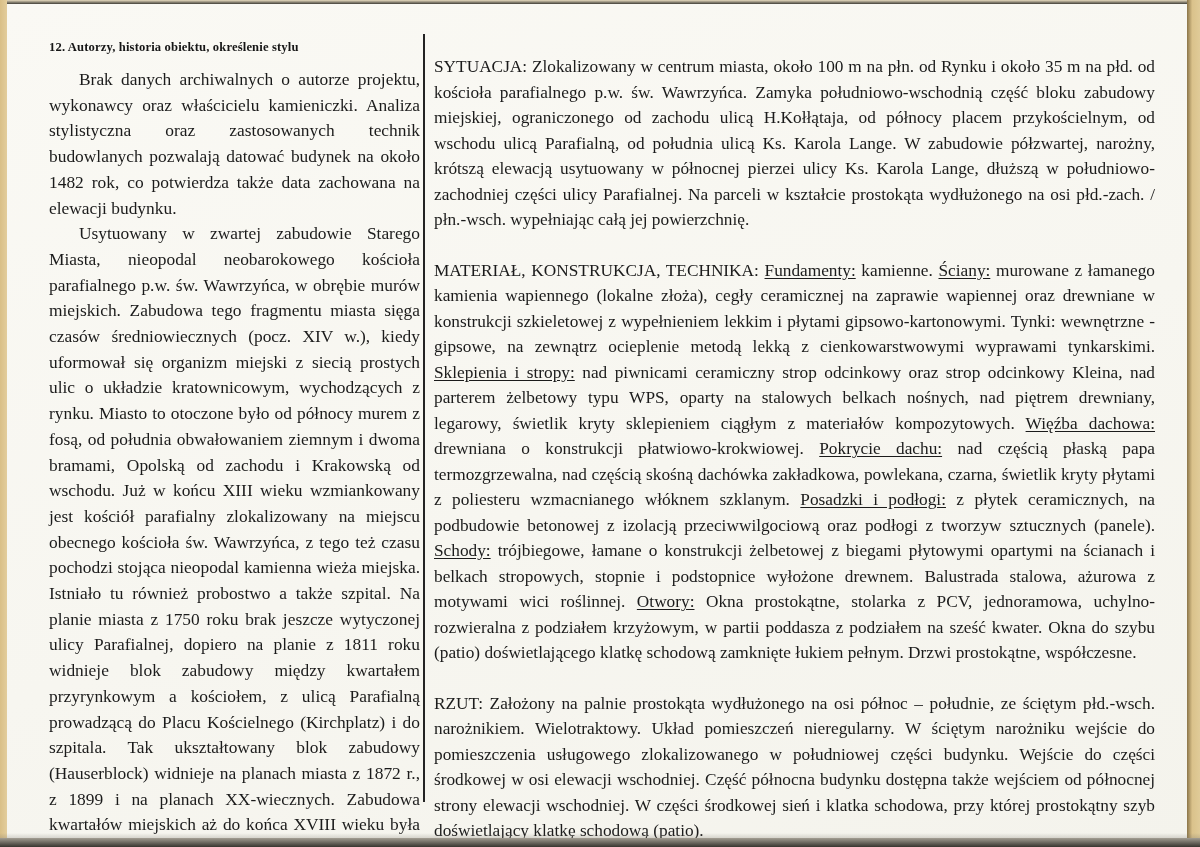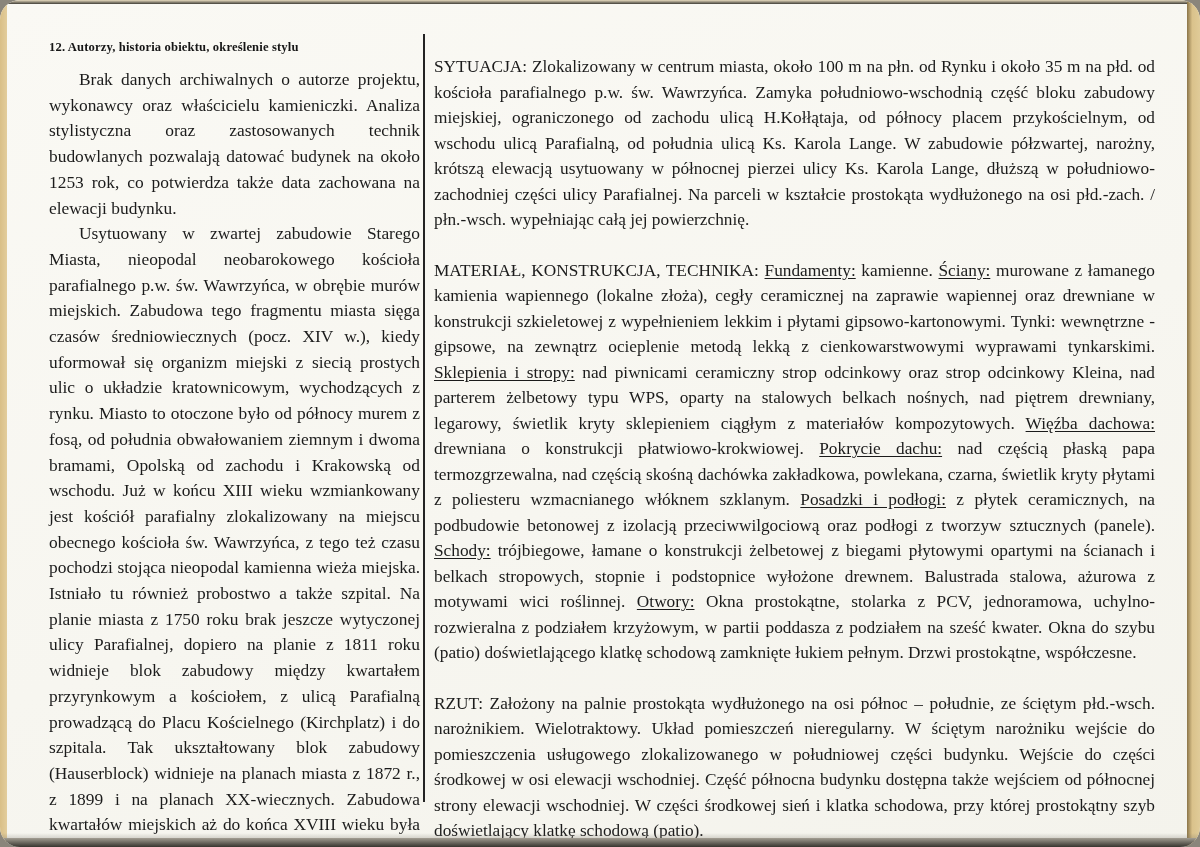--- a/index.html
+++ b/index.html
@@ -4,21 +4,20 @@
 <style>
   html, body { margin: 0; padding: 0; background: #8a857b; }
   .page {
     position: relative;
     width: 1200px;
     height: 847px;
     overflow: hidden;
     background: linear-gradient(160deg, #faf9f4 0%, #f7f6f0 55%, #f4f3ec 100%);
     font-family: "Liberation Serif", "DejaVu Serif", serif;
     color: #1b1b1b;
-    border-radius: 20px;
   }
   
   .edge-left {
     position: absolute; left: 0; top: 0; width: 7px; height: 100%;
     background: linear-gradient(90deg, #d9bf87, #e3cd9c); z-index: 5;
   }
   .edge-top {
     position: absolute; left: 6px; top: 0; height: 4px; right: 13px;
     background: linear-gradient(180deg, #e8dcc0, #413f38); z-index: 4;
   }
@@ -69,21 +68,21 @@
   <div class="edge-top"></div>
   <div class="edge-right"></div>
   <div class="edge-bottom-fade"></div>
   <div class="edge-bottom"></div>
 
   <div class="divider"></div>
 
   <div class="col col-left">
     <div class="col-header">12. Autorzy, historia obiektu, określenie stylu</div>
     <div class="col-body">
-        <p class="para indent"><span>Brak danych archiwalnych o autorze projektu, wykonawcy oraz właścicielu kamieniczki. Analiza stylistyczna oraz zastosowanych technik budowlanych pozwalają datować budynek na około 1253 rok, co potwierdza także data zachowana na elewacji budynku.</span></p>
+        <p class="para indent"><span>Brak danych archiwalnych o autorze projektu, wykonawcy oraz właścicielu kamieniczki. Analiza stylistyczna oraz zastosowanych technik budowlanych pozwalają datować budynek na około 1482 rok, co potwierdza także data zachowana na elewacji budynku.</span></p>
         <p class="para indent"><span>Usytuowany w zwartej zabudowie Starego Miasta, nieopodal neobarokowego kościoła parafialnego p.w. św. Wawrzyńca, w obrębie murów miejskich. Zabudowa tego fragmentu miasta sięga czasów średniowiecznych (pocz. XIV w.), kiedy uformował się organizm miejski z siecią prostych ulic o układzie kratownicowym, wychodzących z rynku. Miasto to otoczone było od północy murem z fosą, od południa obwałowaniem ziemnym i dwoma bramami, Opolską od zachodu i Krakowską od wschodu. Już w końcu XIII wieku wzmiankowany jest kościół parafialny zlokalizowany na miejscu obecnego kościoła św. Wawrzyńca, z tego też czasu pochodzi stojąca nieopodal kamienna wieża miejska. Istniało tu również probostwo a także szpital. Na planie miasta z 1750 roku brak jeszcze wytyczonej ulicy Parafialnej, dopiero na planie z 1811 roku widnieje blok zabudowy między kwartałem przyrynkowym a kościołem, z ulicą Parafialną prowadzącą do Placu Kościelnego (Kirchplatz) i do szpitala. Tak ukształtowany blok zabudowy (Hauserblock) widnieje na planach miasta z 1872 r., z 1899 i na planach XX-wiecznych. Zabudowa kwartałów miejskich aż do końca XVIII wieku była wyłącznie drewniana. Częste pożary nawiedzające miasto niszczyły jego zabudowę m.in. w 1754 i 1827 r. strawiły Ratusz i domy po północnej stronie rynku, docierając aż do kościoła parafialnego. Według danych z 1845 roku w mieście było 168 domów, wszystkie ze względów przeciwpożarowych kryte</span></p>
       </div>
   </div>
 
   <div class="col col-right">
     <div class="col-body">
         <p class="para"><span>SYTUACJA: Zlokalizowany w centrum miasta, około 100 m na płn. od Rynku i około 35 m na płd. od kościoła parafialnego p.w. św. Wawrzyńca. Zamyka południowo-wschodnią część bloku zabudowy miejskiej, ograniczonego od zachodu ulicą H.Kołłątaja, od północy placem przykościelnym, od wschodu ulicą Parafialną, od południa ulicą Ks. Karola Lange. W zabudowie półzwartej, narożny, krótszą elewacją usytuowany w północnej pierzei ulicy Ks. Karola Lange, dłuższą w południowo-zachodniej części ulicy Parafialnej. Na parceli w kształcie prostokąta wydłużonego na osi płd.-zach. / płn.-wsch. wypełniając całą jej powierzchnię.</span></p>
         <p class="para"><span>MATERIAŁ, KONSTRUKCJA, TECHNIKA: </span><span class="u">Fundamenty:</span><span> kamienne. </span><span class="u">Ściany:</span><span> murowane z łamanego kamienia wapiennego (lokalne złoża), cegły ceramicznej na zaprawie wapiennej oraz drewniane w konstrukcji szkieletowej z wypełnieniem lekkim i płytami gipsowo-kartonowymi. Tynki: wewnętrzne - gipsowe, na zewnątrz ocieplenie metodą lekką z cienkowarstwowymi wyprawami tynkarskimi. </span><span class="u">Sklepienia i stropy:</span><span> nad piwnicami ceramiczny strop odcinkowy oraz strop odcinkowy Kleina, nad parterem żelbetowy typu WPS, oparty na stalowych belkach nośnych, nad piętrem drewniany, legarowy, świetlik kryty sklepieniem ciągłym z materiałów kompozytowych. </span><span class="u">Więźba dachowa:</span><span> drewniana o konstrukcji płatwiowo-krokwiowej. </span><span class="u">Pokrycie dachu:</span><span> nad częścią płaską papa termozgrzewalna, nad częścią skośną dachówka zakładkowa, powlekana, czarna, świetlik kryty płytami z poliesteru wzmacnianego włóknem szklanym. </span><span class="u">Posadzki i podłogi:</span><span> z płytek ceramicznych, na podbudowie betonowej z izolacją przeciwwilgociową oraz podłogi z tworzyw sztucznych (panele). </span><span class="u">Schody:</span><span> trójbiegowe, łamane o konstrukcji żelbetowej z biegami płytowymi opartymi na ścianach i belkach stropowych, stopnie i podstopnice wyłożone drewnem. Balustrada stalowa, ażurowa z motywami wici roślinnej. </span><span class="u">Otwory:</span><span> Okna prostokątne, stolarka z PCV, jednoramowa, uchylno-rozwieralna z podziałem krzyżowym, w partii poddasza z podziałem na sześć kwater. Okna do szybu (patio) doświetlającego klatkę schodową zamknięte łukiem pełnym. Drzwi prostokątne, współczesne.</span></p>
         <p class="para"><span>RZUT: Założony na palnie prostokąta wydłużonego na osi północ – południe, ze ściętym płd.-wsch. narożnikiem. Wielotraktowy. Układ pomieszczeń nieregularny. W ściętym narożniku wejście do pomieszczenia usługowego zlokalizowanego w południowej części budynku. Wejście do części środkowej w osi elewacji wschodniej. Część północna budynku dostępna także wejściem od północnej strony elewacji wschodniej. W części środkowej sień i klatka schodowa, przy której prostokątny szyb doświetlający klatkę schodową (patio).</span></p>
       </div>

